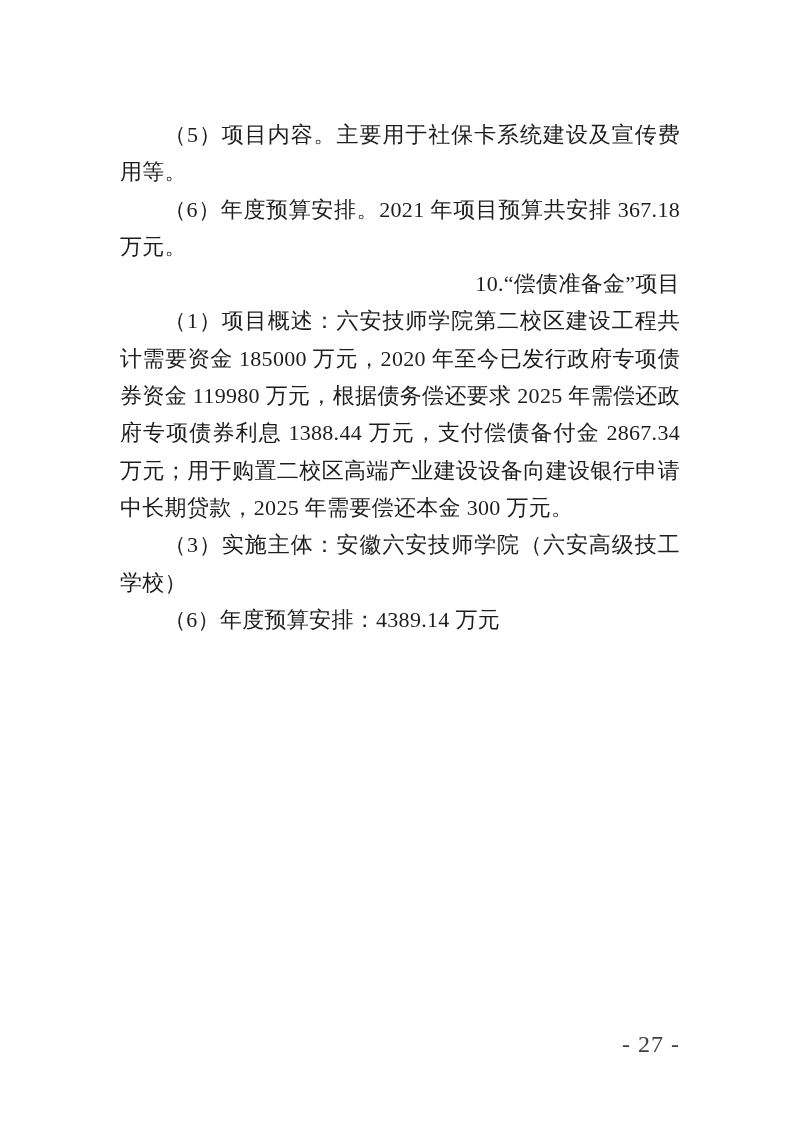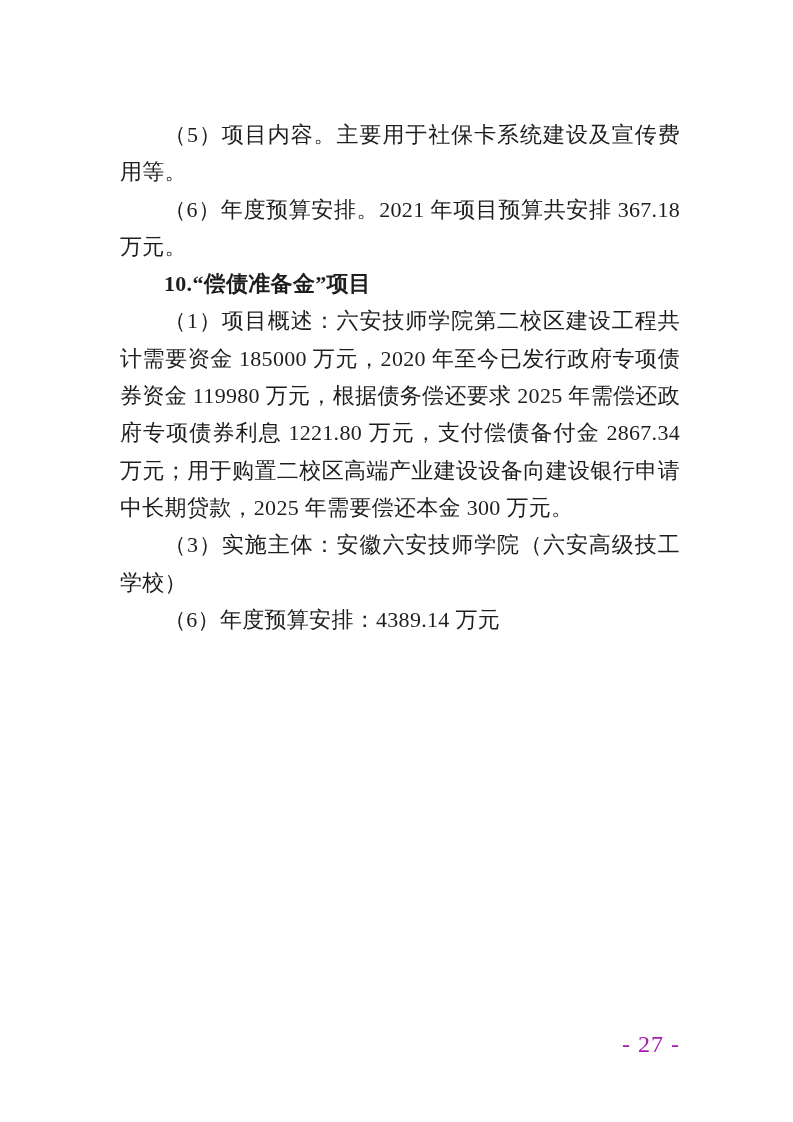--- a/index.html
+++ b/index.html
@@ -27,40 +27,40 @@
     text-align: justify;
     text-justify: inter-ideograph;
     letter-spacing: 0.3px;
   }
   .content p {
     margin: 0;
     padding: 0;
     text-indent: 2em;
   }
   .content p.heading {
-    font-weight: bold;
-    text-align: left;
+    font-weight: normal;
+    text-align: right;
   }
   .page-footer {
     position: absolute;
     top: 1013px;
     right: 113px;
     font-size: 24px;
     line-height: 32px;
     letter-spacing: 1px;
-    color: #a21caf;
+    color: #404040;
     text-align: left;
   }
 </style>
 </head>
 <body>
 
 <div class="page">
   <div class="content">
     <p class="para">（5）项目内容。主要用于社保卡系统建设及宣传费用等。</p>
     <p class="para">（6）年度预算安排。2021 年项目预算共安排 367.18 万元。</p>
     <p class="para heading">10.“偿债准备金”项目</p>
-    <p class="para">（1）项目概述：六安技师学院第二校区建设工程共计需要资金 185000 万元，2020 年至今已发行政府专项债券资金 119980 万元，根据债务偿还要求 2025 年需偿还政府专项债券利息 1221.80 万元，支付偿债备付金 2867.34 万元；用于购置二校区高端产业建设设备向建设银行申请中长期贷款，2025 年需要偿还本金 300 万元。</p>
+    <p class="para">（1）项目概述：六安技师学院第二校区建设工程共计需要资金 185000 万元，2020 年至今已发行政府专项债券资金 119980 万元，根据债务偿还要求 2025 年需偿还政府专项债券利息 1388.44 万元，支付偿债备付金 2867.34 万元；用于购置二校区高端产业建设设备向建设银行申请中长期贷款，2025 年需要偿还本金 300 万元。</p>
     <p class="para">（3）实施主体：安徽六安技师学院（六安高级技工学校）</p>
     <p class="para">（6）年度预算安排：4389.14 万元</p>
   </div>
   <div class="page-footer">- 27 -</div>
 </div>
 
 </body></html>

